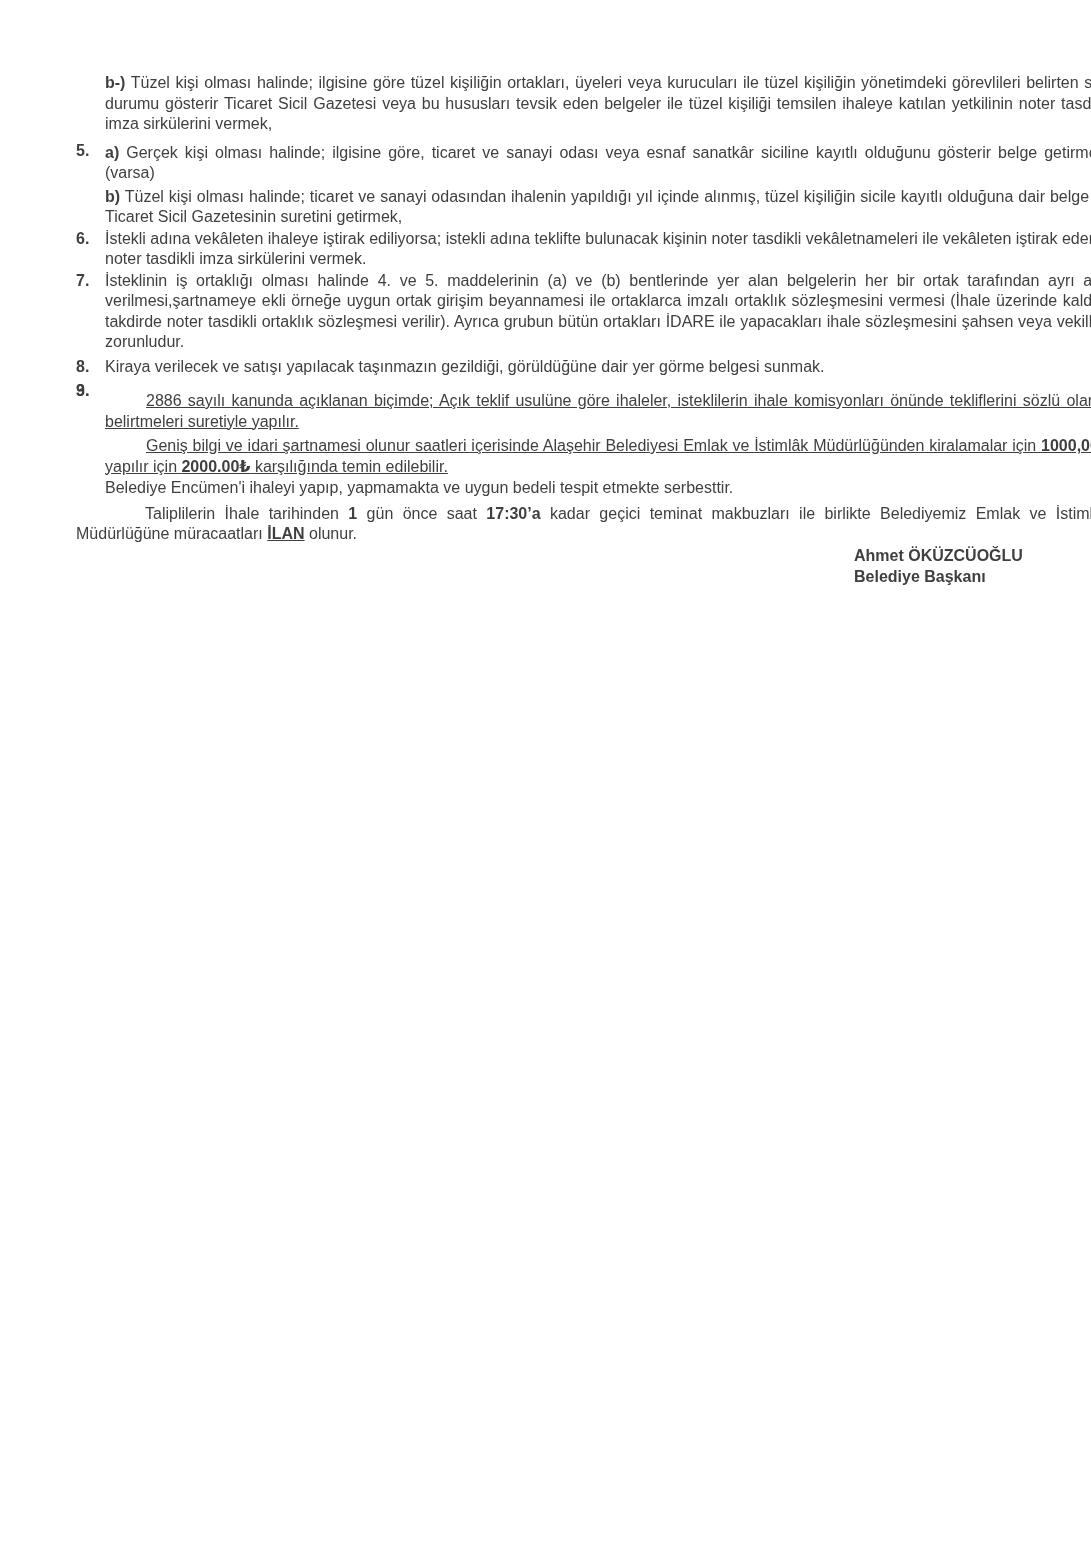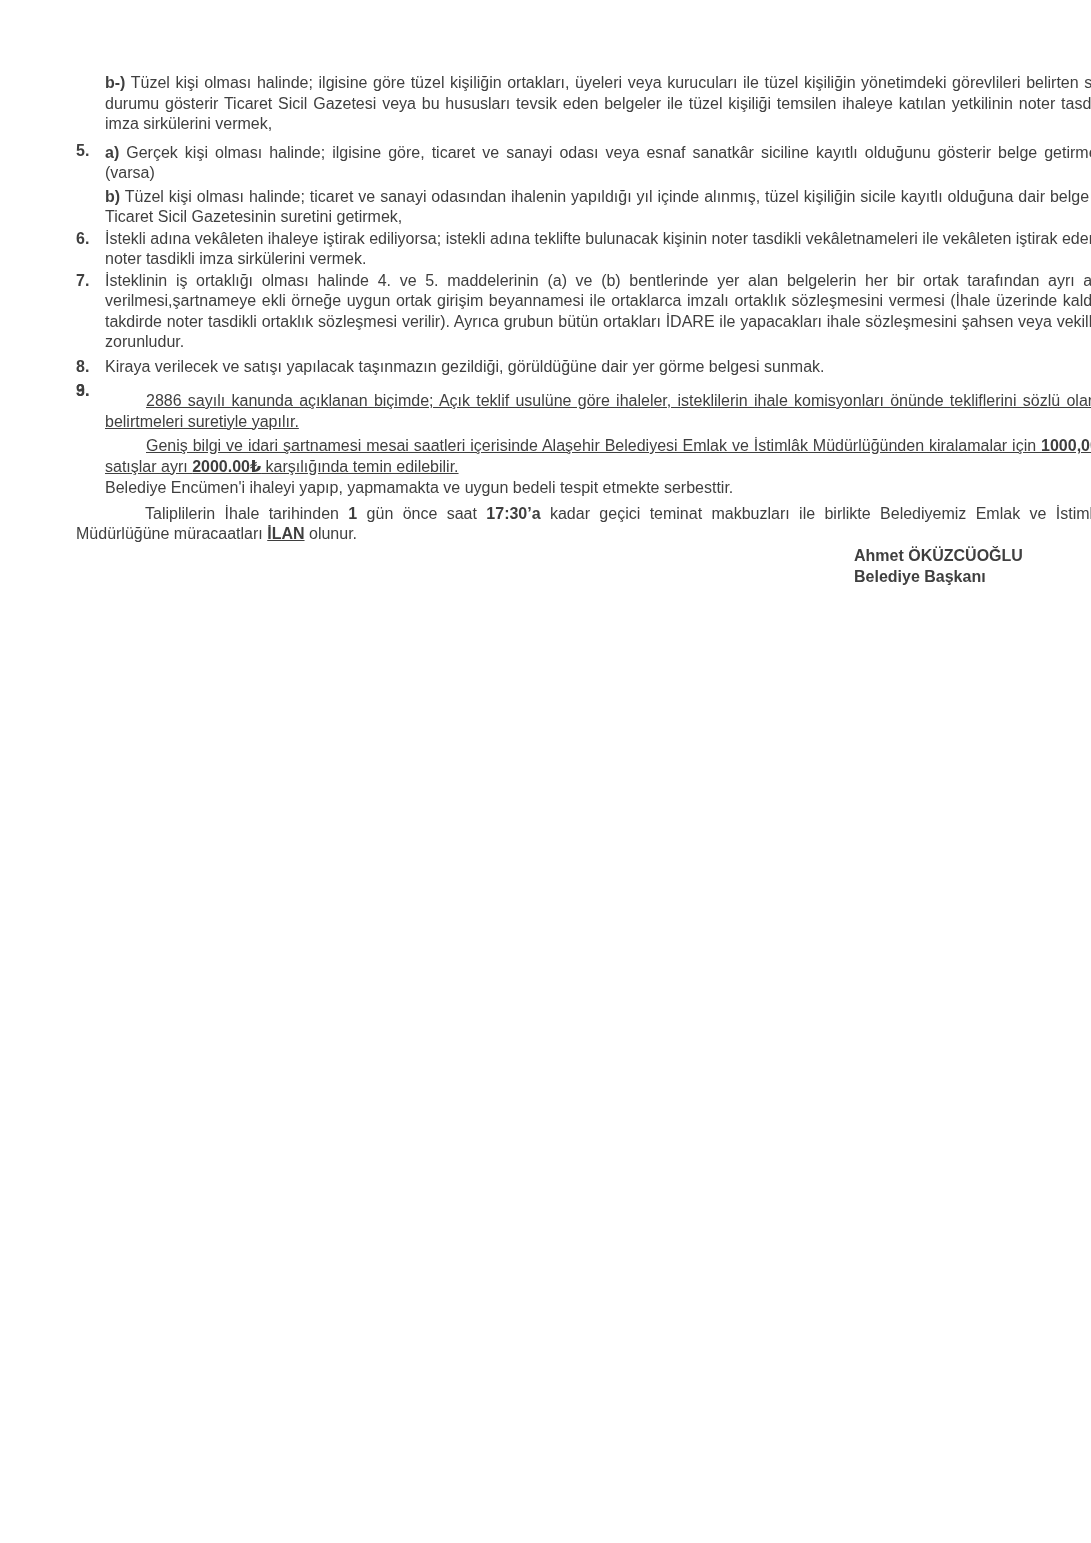--- a/index.html
+++ b/index.html
@@ -70,21 +70,21 @@
         <div class="block lettered" style="margin-top: 0px;"><span class="lbl">b-)</span> <span class="">Tüzel kişi olması halinde; ilgisine göre tüzel kişiliğin ortakları, üyeleri veya kurucuları ile tüzel kişiliğin yönetimdeki görevlileri belirten son durumu gösterir Ticaret Sicil Gazetesi veya bu hususları tevsik eden belgeler ile tüzel kişiliği temsilen ihaleye katılan yetkilinin noter tasdikli imza sirkülerini vermek,</span></div>
         <div class="block item" style="margin-top: 6px;"><span class="num">5.</span></div>
         <div class="block lettered" style="margin-top: 8px;"><span class="lbl">a)</span> <span class="">Gerçek kişi olması halinde; ilgisine göre, ticaret ve sanayi odası veya esnaf sanatkâr siciline kayıtlı olduğunu gösterir belge getirmek, (varsa)</span></div>
         <div class="block lettered" style="margin-top: 3px;"><span class="lbl">b)</span> <span class="">Tüzel kişi olması halinde; ticaret ve sanayi odasından ihalenin yapıldığı yıl içinde alınmış, tüzel kişiliğin sicile kayıtlı olduğuna dair belge ile Ticaret Sicil Gazetesinin suretini getirmek,</span></div>
         <div class="block item" style="margin-top: 1px;"><span class="num">6.</span><span class="">İstekli adına vekâleten ihaleye iştirak ediliyorsa; istekli adına teklifte bulunacak kişinin noter tasdikli vekâletnameleri ile vekâleten iştirak edenin noter tasdikli imza sirkülerini vermek.</span></div>
         <div class="block item" style="margin-top: 1px;"><span class="num">7.</span><span class="">İsteklinin iş ortaklığı olması halinde 4. ve 5. maddelerinin (a) ve (b) bentlerinde yer alan belgelerin her bir ortak tarafından ayrı ayrı verilmesi,şartnameye ekli örneğe uygun ortak girişim beyannamesi ile ortaklarca imzalı ortaklık sözleşmesini vermesi (İhale üzerinde kaldığı takdirde noter tasdikli ortaklık sözleşmesi verilir). Ayrıca grubun bütün ortakları İDARE ile yapacakları ihale sözleşmesini şahsen veya vekilleri  zorunludur.</span></div>
         <div class="block item" style="margin-top: 4px;"><span class="num">8.</span><span class="">Kiraya verilecek ve satışı yapılacak taşınmazın gezildiği, görüldüğüne dair yer görme belgesi sunmak.</span></div>
         <div class="block item" style="margin-top: 4px;"><span class="num">9.</span></div>
         <div class="block item" style="margin-top: 2px;"><span class="num">3.</span></div>
         <div class="block p-indent" style="margin-top: 14px;"><span class="">2886 sayılı kanunda açıklanan biçimde; Açık teklif usulüne göre ihaleler, isteklilerin ihale komisyonları önünde tekliflerini sözlü olarak belirtmeleri suretiyle yapılır.</span></div>
-        <div class="block p-indent" style="margin-top: 4px;"><span class="">Geniş bilgi ve idari şartnamesi mesai saatleri içerisinde Alaşehir Belediyesi Emlak ve İstimlâk Müdürlüğünden kiralamalar için </span><span class="b ">1000,00₺</span><span class=""> satışlar ayrı </span><span class="b ">2000.00₺</span><span class=""> karşılığında temin edilebilir.</span></div>
+        <div class="block p-indent" style="margin-top: 4px;"><span class="">Geniş bilgi ve idari şartnamesi olunur saatleri içerisinde Alaşehir Belediyesi Emlak ve İstimlâk Müdürlüğünden kiralamalar için </span><span class="b ">1000,00₺</span><span class=""> yapılır için </span><span class="b ">2000.00₺</span><span class=""> karşılığında temin edilebilir.</span></div>
         <div class="block p-none" style="margin-top: 1px;"><span class="">Belediye Encümen'i ihaleyi yapıp, yapmamakta ve uygun bedeli tespit etmekte serbesttir.</span></div>
         <div class="block p-full" style="margin-top: 5px;"><span class="">Taliplilerin İhale tarihinden </span><span class="b ">1</span><span class=""> gün önce saat </span><span class="b ">17:30’a</span><span class=""> kadar geçici teminat makbuzları ile birlikte Belediyemiz Emlak ve İstimlak Müdürlüğüne müracaatları </span><span class="b u">İLAN</span><span class=""> olunur.</span></div>
       </div>
     <div class="sig">
       <div>Ahmet ÖKÜZCÜOĞLU</div>
       <div>Belediye Başkanı</div>
     </div>
   </div>
 </div>
 

